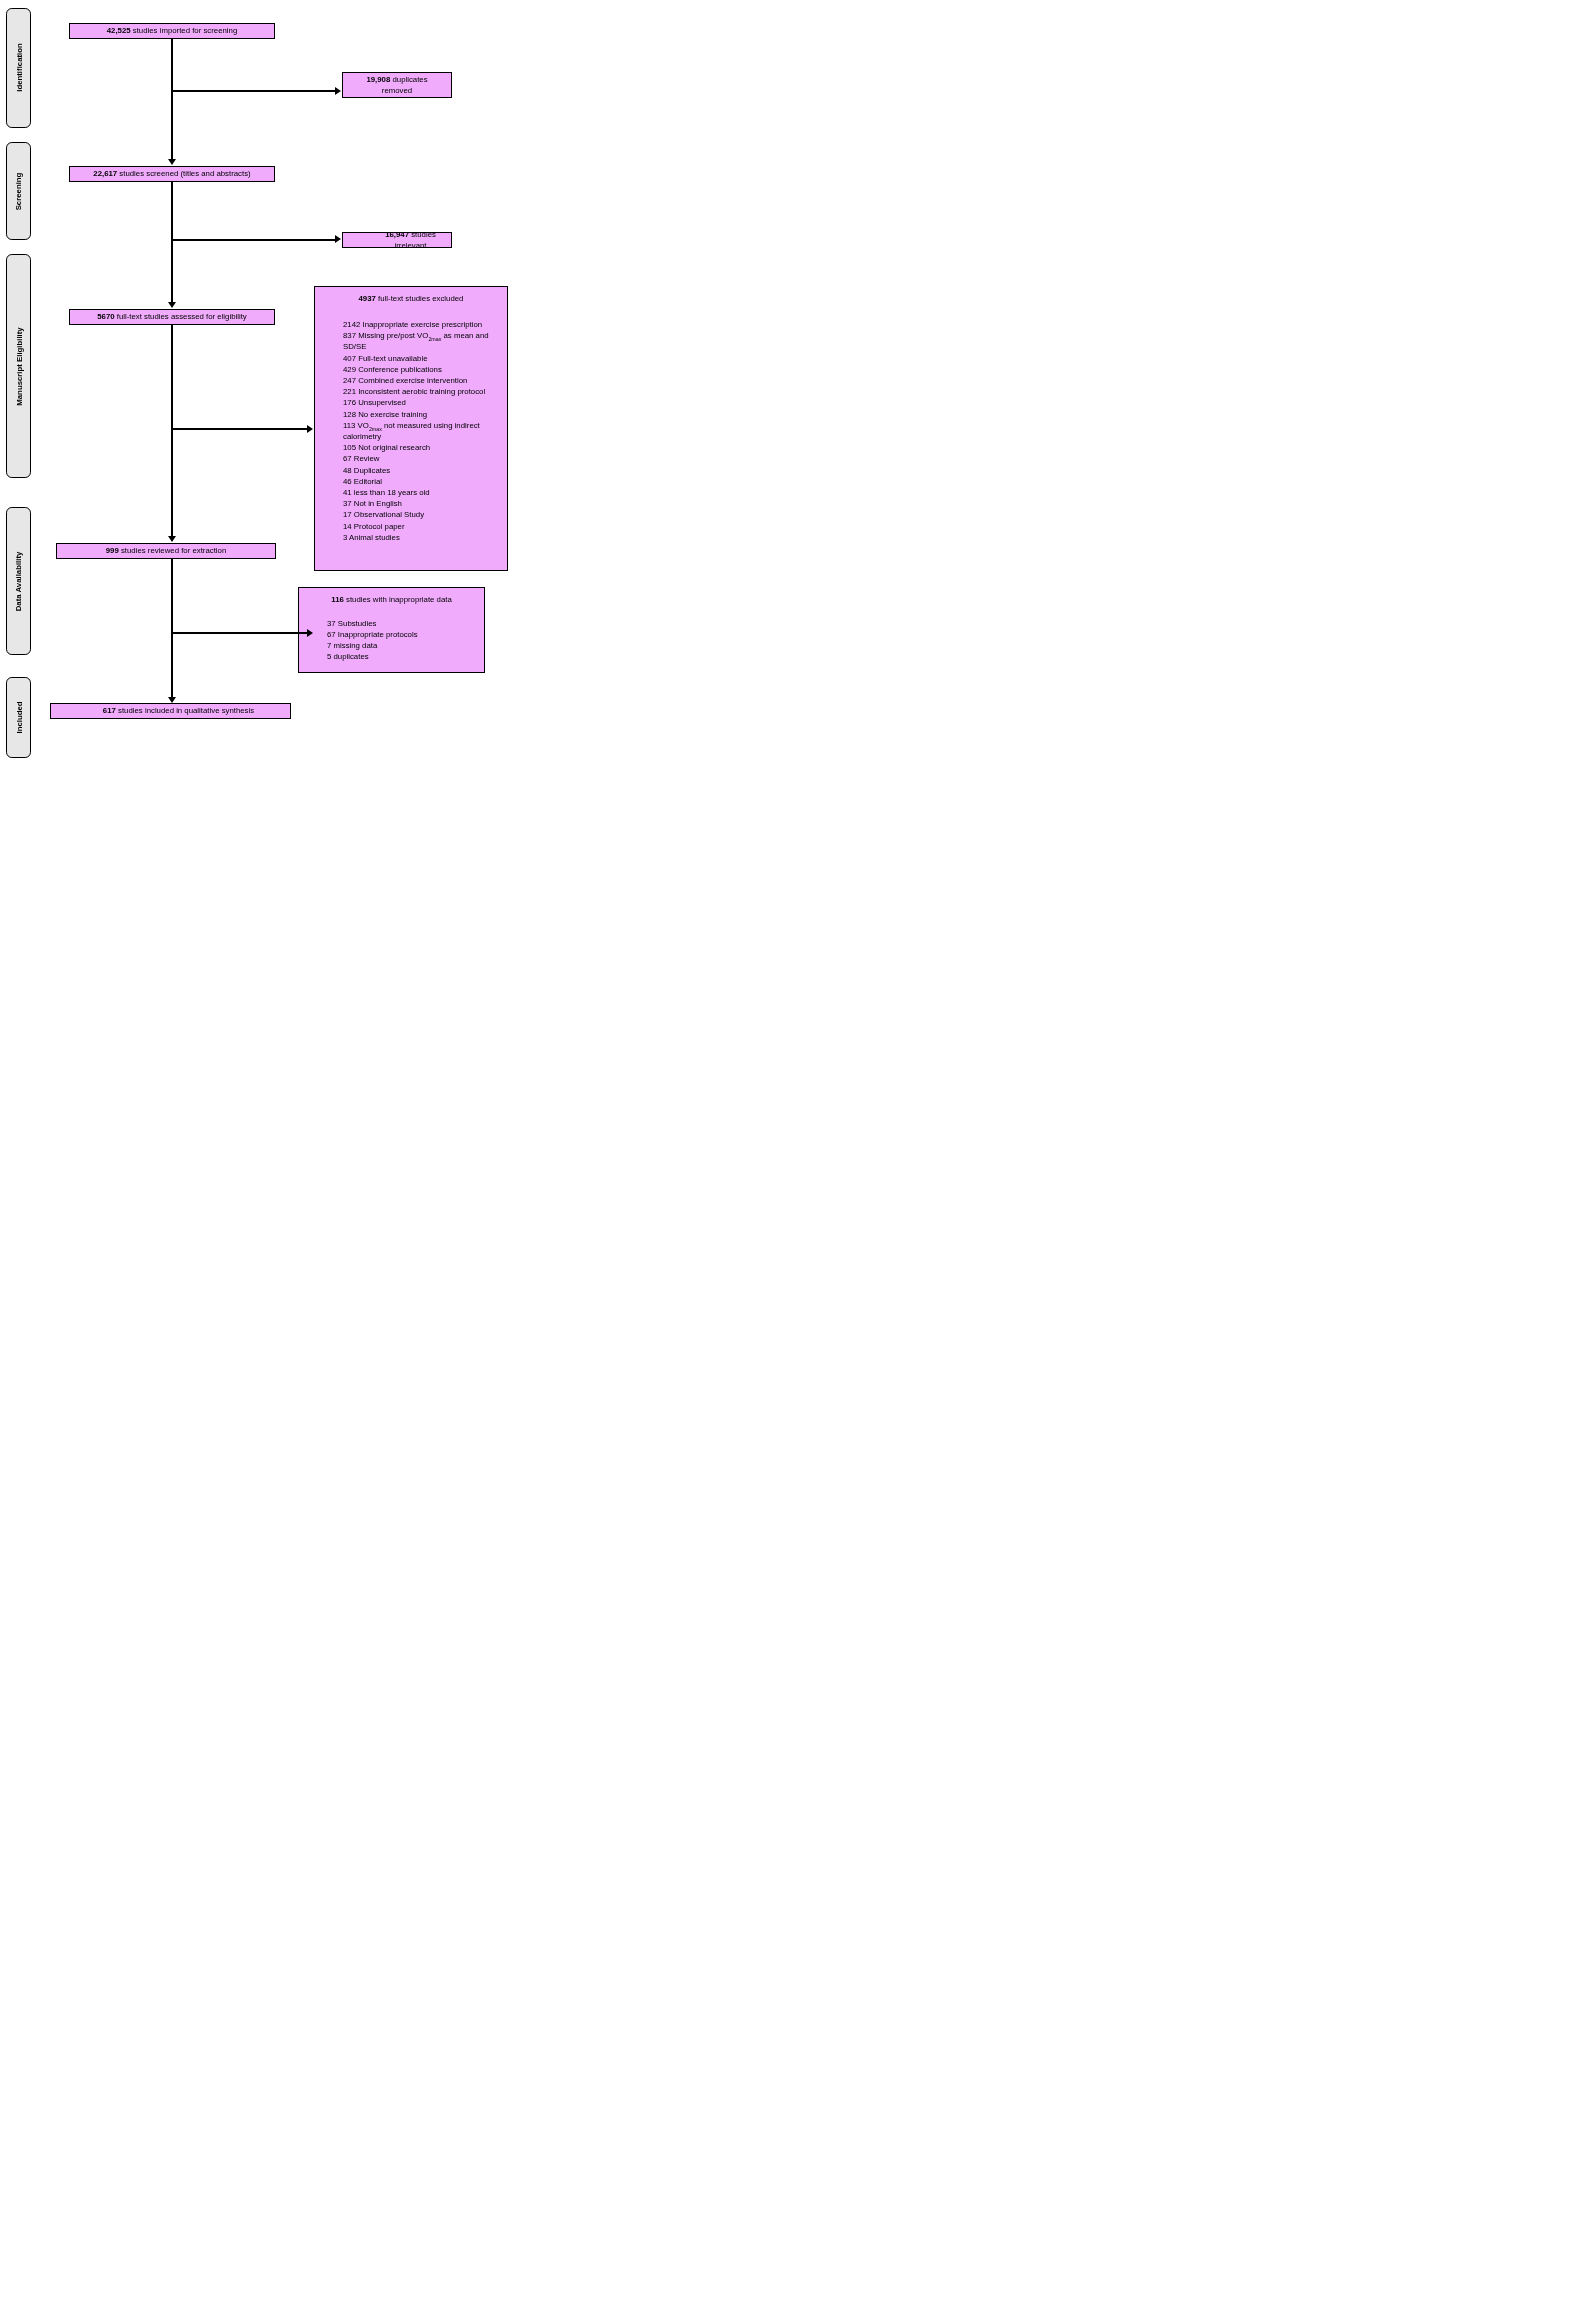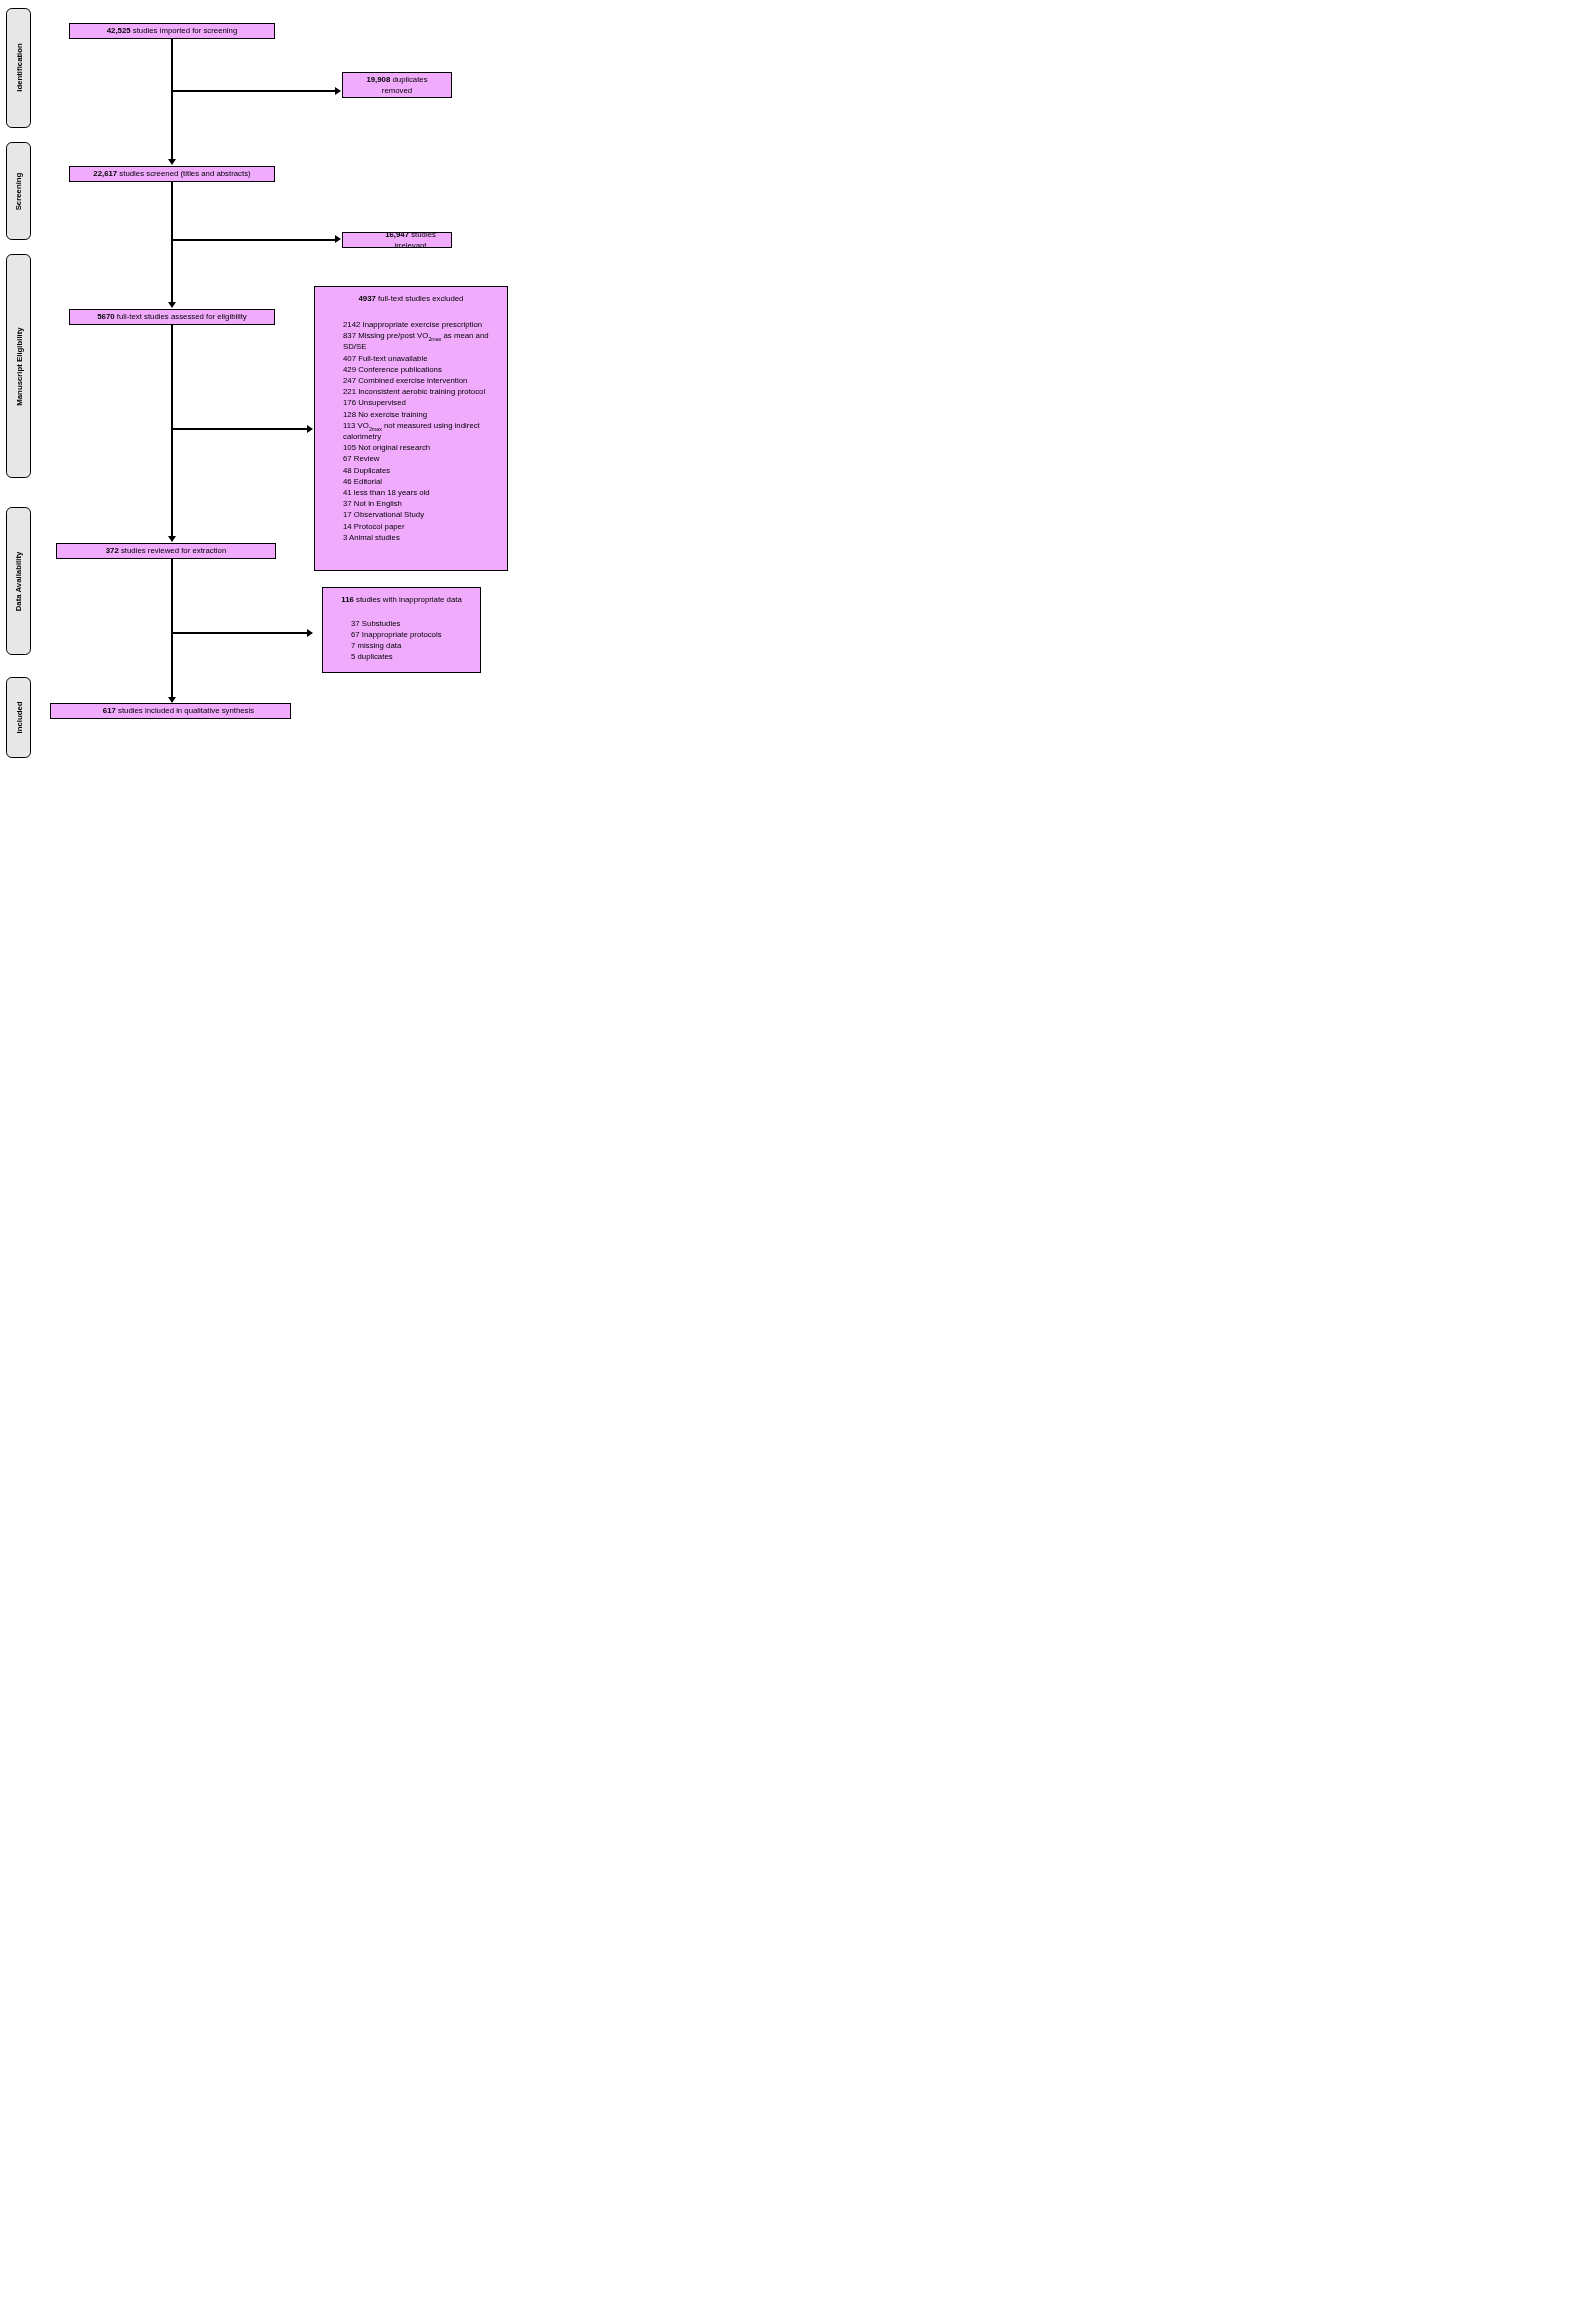--- a/index.html
+++ b/index.html
@@ -109,21 +109,21 @@
 
   <div class="box center" style="left:69px; top:166px; width:206px; height:15.5px;">
     <div><span class="num">22,617</span> <span>studies screened (titles and abstracts)</span></div>
   </div>
 
   <div class="box center" style="left:69px; top:309px; width:206px; height:16px;">
     <div><span class="num">5670</span> <span>full-text studies assessed for eligibility</span></div>
   </div>
 
   <div class="box center" style="left:56px; top:543px; width:220px; height:16px;">
-    <div><span class="num">372</span> <span>studies reviewed for extraction</span></div>
+    <div><span class="num">999</span> <span>studies reviewed for extraction</span></div>
   </div>
 
   <div class="box center" style="left:50px; top:703px; width:241px; height:16px;padding-left:16px;">
     <div><span class="num">617</span> <span>studies included in qualitative synthesis</span></div>
   </div>
 
   <div class="box center" style="left:342px; top:72px; width:110px; height:26px; padding:0 12.6px;">
     <div><span class="num">19,908</span> <span>duplicates removed</span></div>
   </div>
 
@@ -148,21 +148,21 @@
         <div class="reason">48 Duplicates</div>
         <div class="reason">46 Editorial</div>
         <div class="reason">41 less than 18 years old</div>
         <div class="reason">37 Not in English</div>
         <div class="reason">17 Observational Study</div>
         <div class="reason">14 Protocol paper</div>
         <div class="reason">3 Animal studies</div>
       </div>
   </div>
 
-  <div class="box bigbox" style="left:322px; top:587px; width:159px; height:86px;">
+  <div class="box bigbox" style="left:298px; top:587px; width:187px; height:86px;">
     <div class="hdr"><span class="num">116</span> <span>studies with inappropriate data</span></div>
     <div class="reasons reasons116">
         <div class="reason">37 Substudies</div>
         <div class="reason">67 Inappropriate protocols</div>
         <div class="reason">7 missing data</div>
         <div class="reason">5 duplicates</div>
       </div>
   </div>
 
   <div class="vline" style="left:171px; top:39px;  height:121px;"></div>

